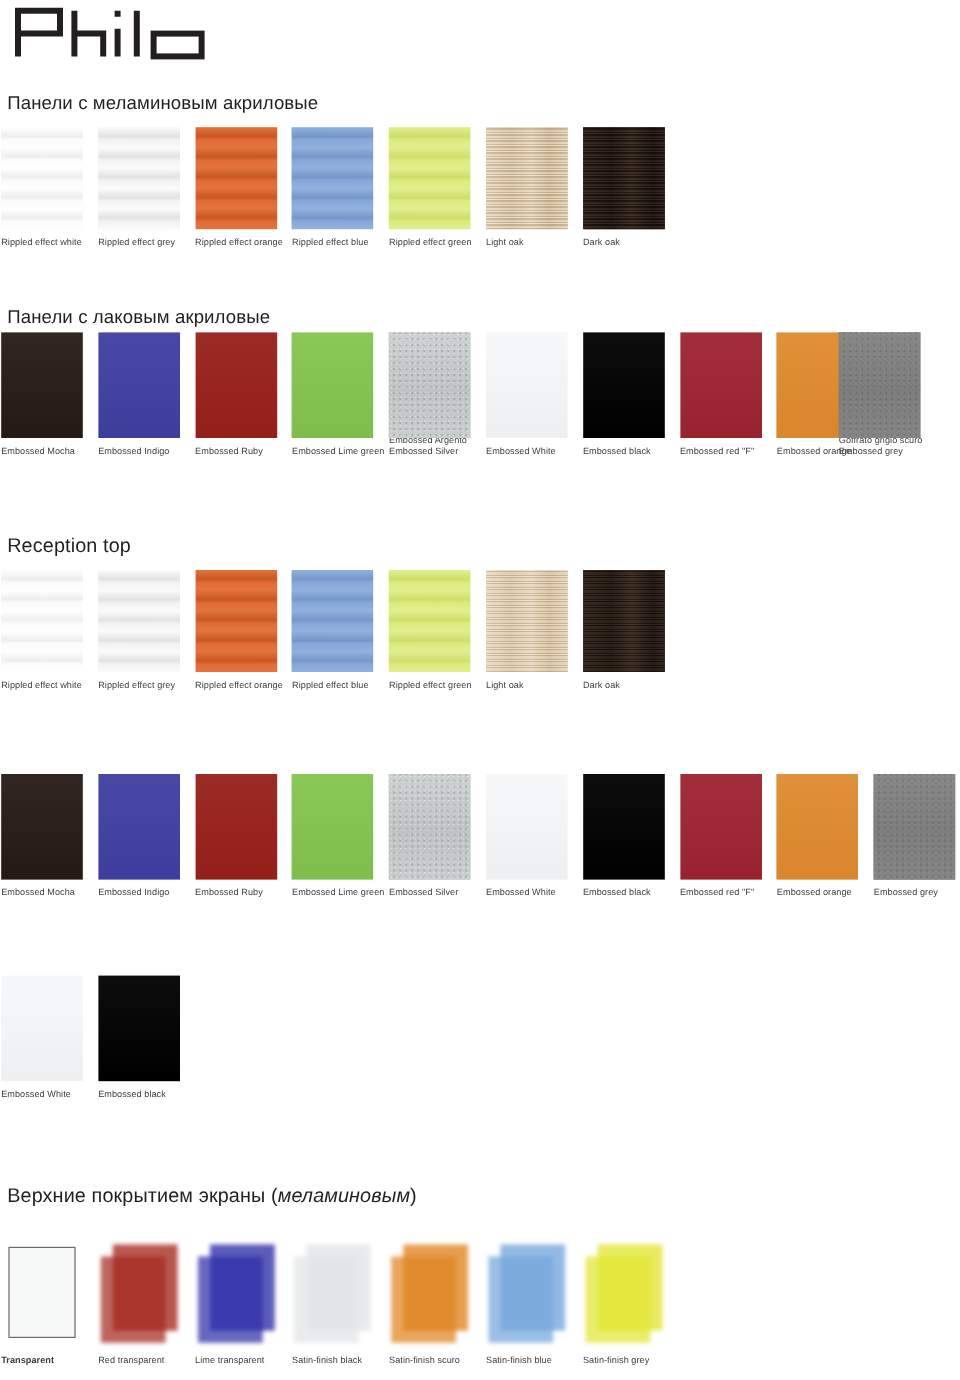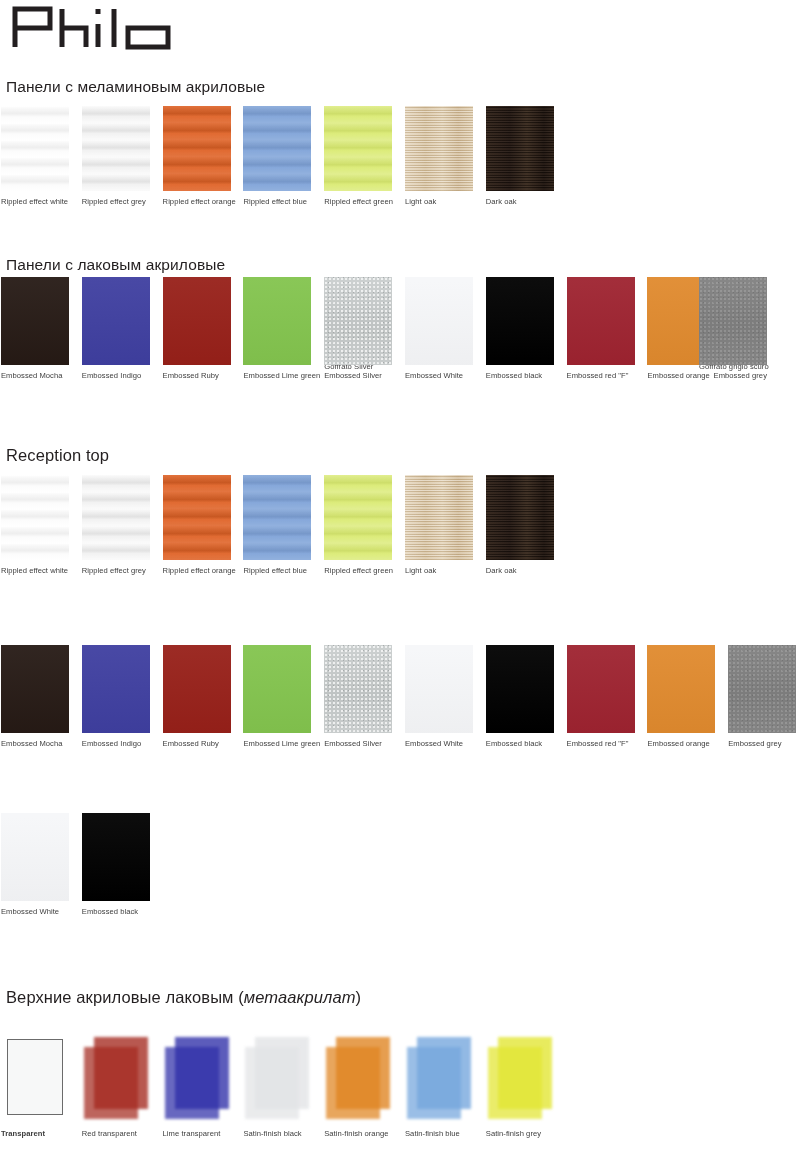--- a/index.html
+++ b/index.html
@@ -288,21 +288,21 @@
     </div>
     <div class="cell" style="left: 243.4px;">
       <div class="sw flat tall" style="background-color: rgb(131, 196, 78);"></div>
       <div class="lbl">
         <span class="l2">Embossed Lime green</span>
       </div>
     </div>
     <div class="cell" style="left: 324.2px;">
       <div class="sw speck-silver tall"></div>
       <div class="lbl" style="margin-top: -9px;">
-        <span class="l2">Goffrato Silver</span>
+        <span class="l2">Embossed Argento</span>
         <span class="l2">Embossed Silver</span>
       </div>
     </div>
     <div class="cell" style="left: 405px;">
       <div class="sw flat tall" style="background-color: rgb(246, 247, 249);"></div>
       <div class="lbl">
         <span class="l2">Embossed White</span>
       </div>
     </div>
     <div class="cell" style="left: 485.8px;">
@@ -316,21 +316,21 @@
       <div class="lbl">
         <span class="l2">Embossed red "F"</span>
       </div>
     </div>
     <div class="cell" style="left: 647.4px;">
       <div class="sw flat tall" style="background-color: rgb(224, 138, 46);"></div>
       <div class="lbl">
         <span class="l2">Embossed orange</span>
       </div>
     </div>
-    <div class="cell" style="left: 699px; text-align: right;">
+    <div class="cell" style="left: 699px;">
       <div class="sw speck-grey tall"></div>
       <div class="lbl" style="margin-top: -9px;">
         <span class="l2">Goffrato grigio scuro</span>
         <span class="l2">Embossed grey</span>
       </div>
     </div>
   </div>
 
 <div class="heading big" style="top:446px">Reception top</div>
 <div class="row" id="row-reception-top" style="top:475px">
@@ -450,21 +450,21 @@
     </div>
     <div class="cell" style="left: 81.8px;">
       <div class="sw flat tall" style="background-color: rgb(0, 0, 0);"></div>
       <div class="lbl">
         <span class="l2">Embossed black</span>
       </div>
     </div>
   </div>
 
 <div class="heading big" style="top:988px">
-  <span>Верхние акриловые  лаковым (</span><span class="ital">метаакрилат</span><span>)</span>
+  <span>Верхние покрытием  экраны (</span><span class="ital">меламиновым</span><span>)</span>
 </div>
 <div class="row" id="row-acrylic" style="top:1035px">
     <div class="cell" style="left: 1px; font-weight: bold;">
       <div class="acr outline">
         <div class="pane back"></div>
       </div>
       <div class="lbl">Transparent</div>
     </div>
     <div class="cell" style="left: 81.8px;">
       <div class="acr">
@@ -485,21 +485,21 @@
         <div class="pane back" style="background: rgb(226, 228, 230);"></div>
         <div class="pane front" style="background: rgb(226, 228, 230);"></div>
       </div>
       <div class="lbl">Satin-finish black</div>
     </div>
     <div class="cell" style="left: 324.2px;">
       <div class="acr">
         <div class="pane back" style="background: rgb(224, 132, 32);"></div>
         <div class="pane front" style="background: rgb(224, 132, 32);"></div>
       </div>
-      <div class="lbl">Satin-finish orange</div>
+      <div class="lbl">Satin-finish scuro</div>
     </div>
     <div class="cell" style="left: 405px;">
       <div class="acr">
         <div class="pane back" style="background: rgb(116, 166, 221);"></div>
         <div class="pane front" style="background: rgb(116, 166, 221);"></div>
       </div>
       <div class="lbl">Satin-finish blue</div>
     </div>
     <div class="cell" style="left: 485.8px;">
       <div class="acr">

